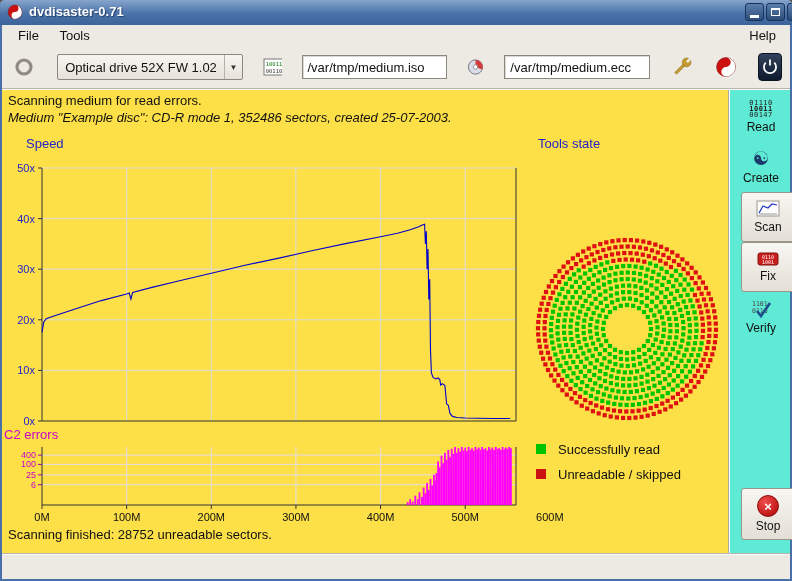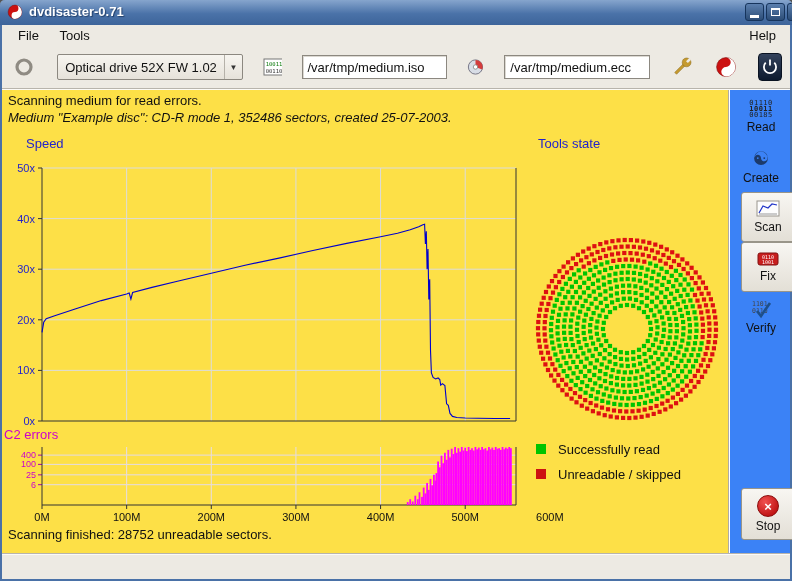--- a/index.html
+++ b/index.html
@@ -47,21 +47,21 @@
   .status2{position:absolute;left:6px;top:20px;font-size:13px;font-style:italic;}
   .chart-title{position:absolute;font-size:13px;color:#2222cc;}
   .c2-title{position:absolute;font-size:13px;color:#cc00cc;}
   .legend-item{position:absolute;display:flex;align-items:flex-start;gap:12px;font-size:13px;}
   .legend-swatch{width:10px;height:10px;margin-top:2px;}
   .finished{position:absolute;left:6px;top:437px;font-size:13px;}
   .xl{font-family:"Liberation Sans",sans-serif;font-size:11px;fill:#111;}
   .yl{font-family:"Liberation Sans",sans-serif;font-size:11px;fill:#2222cc;}
   .cl{font-family:"Liberation Sans",sans-serif;font-size:9px;fill:#cc00cc;}
   
-  .sidebar{position:absolute;left:728px;top:90px;width:62px;height:463px;background:#3b82f6;
+  .sidebar{position:absolute;left:728px;top:90px;width:62px;height:463px;background:#5eead4;
     border-left:1px solid #b0aca4;box-shadow:inset 1px 0 0 #fff;box-sizing:border-box;}
   .side-btn{position:absolute;left:5px;width:52px;height:48px;display:flex;flex-direction:column;
     align-items:center;justify-content:center;gap:2px;font-size:12px;border:1px solid transparent;border-radius:3px;}
   .side-btn.raised{border:1px solid #999589;background:linear-gradient(#f8f6f2,#e3dfd6);margin-left:7px;}
   .bin-rows{font-family:"DejaVu Sans Mono",monospace;font-size:7px;line-height:6px;letter-spacing:0.5px;
     color:#222;text-align:center;}
   .bin-rows .mid{font-weight:bold;}
   .yinyang{font-size:19px;line-height:20px;color:#1c3a6b;}
   .stop-circle{width:22px;height:22px;border-radius:50%;border:1px solid #8a0c0c;box-sizing:border-box;
     background:radial-gradient(circle at 35% 30%,#f05050,#c01414 75%);display:flex;align-items:center;
@@ -918,21 +918,21 @@
     </div>
 
     <div class="finished">Scanning finished: 28752 unreadable sectors.</div>
   </div>
 
   <div class="sidebar">
     <div class="side-btn" style="top:2px">
       <div class="bin-rows">
         <div>01110</div>
         <div class="mid">10011</div>
-        <div>00185</div>
+        <div>00147</div>
       </div>
       <span>Read</span>
     </div>
     <div class="side-btn" style="top:52px">
       <span class="yinyang">☯</span>
       <span>Create</span>
     </div>
     <div class="side-btn raised" style="top:102px">
       <svg width="24" height="18">
         <rect x="1" y="1" width="22" height="15" fill="#fdfdfd" stroke="#99958d"></rect>

